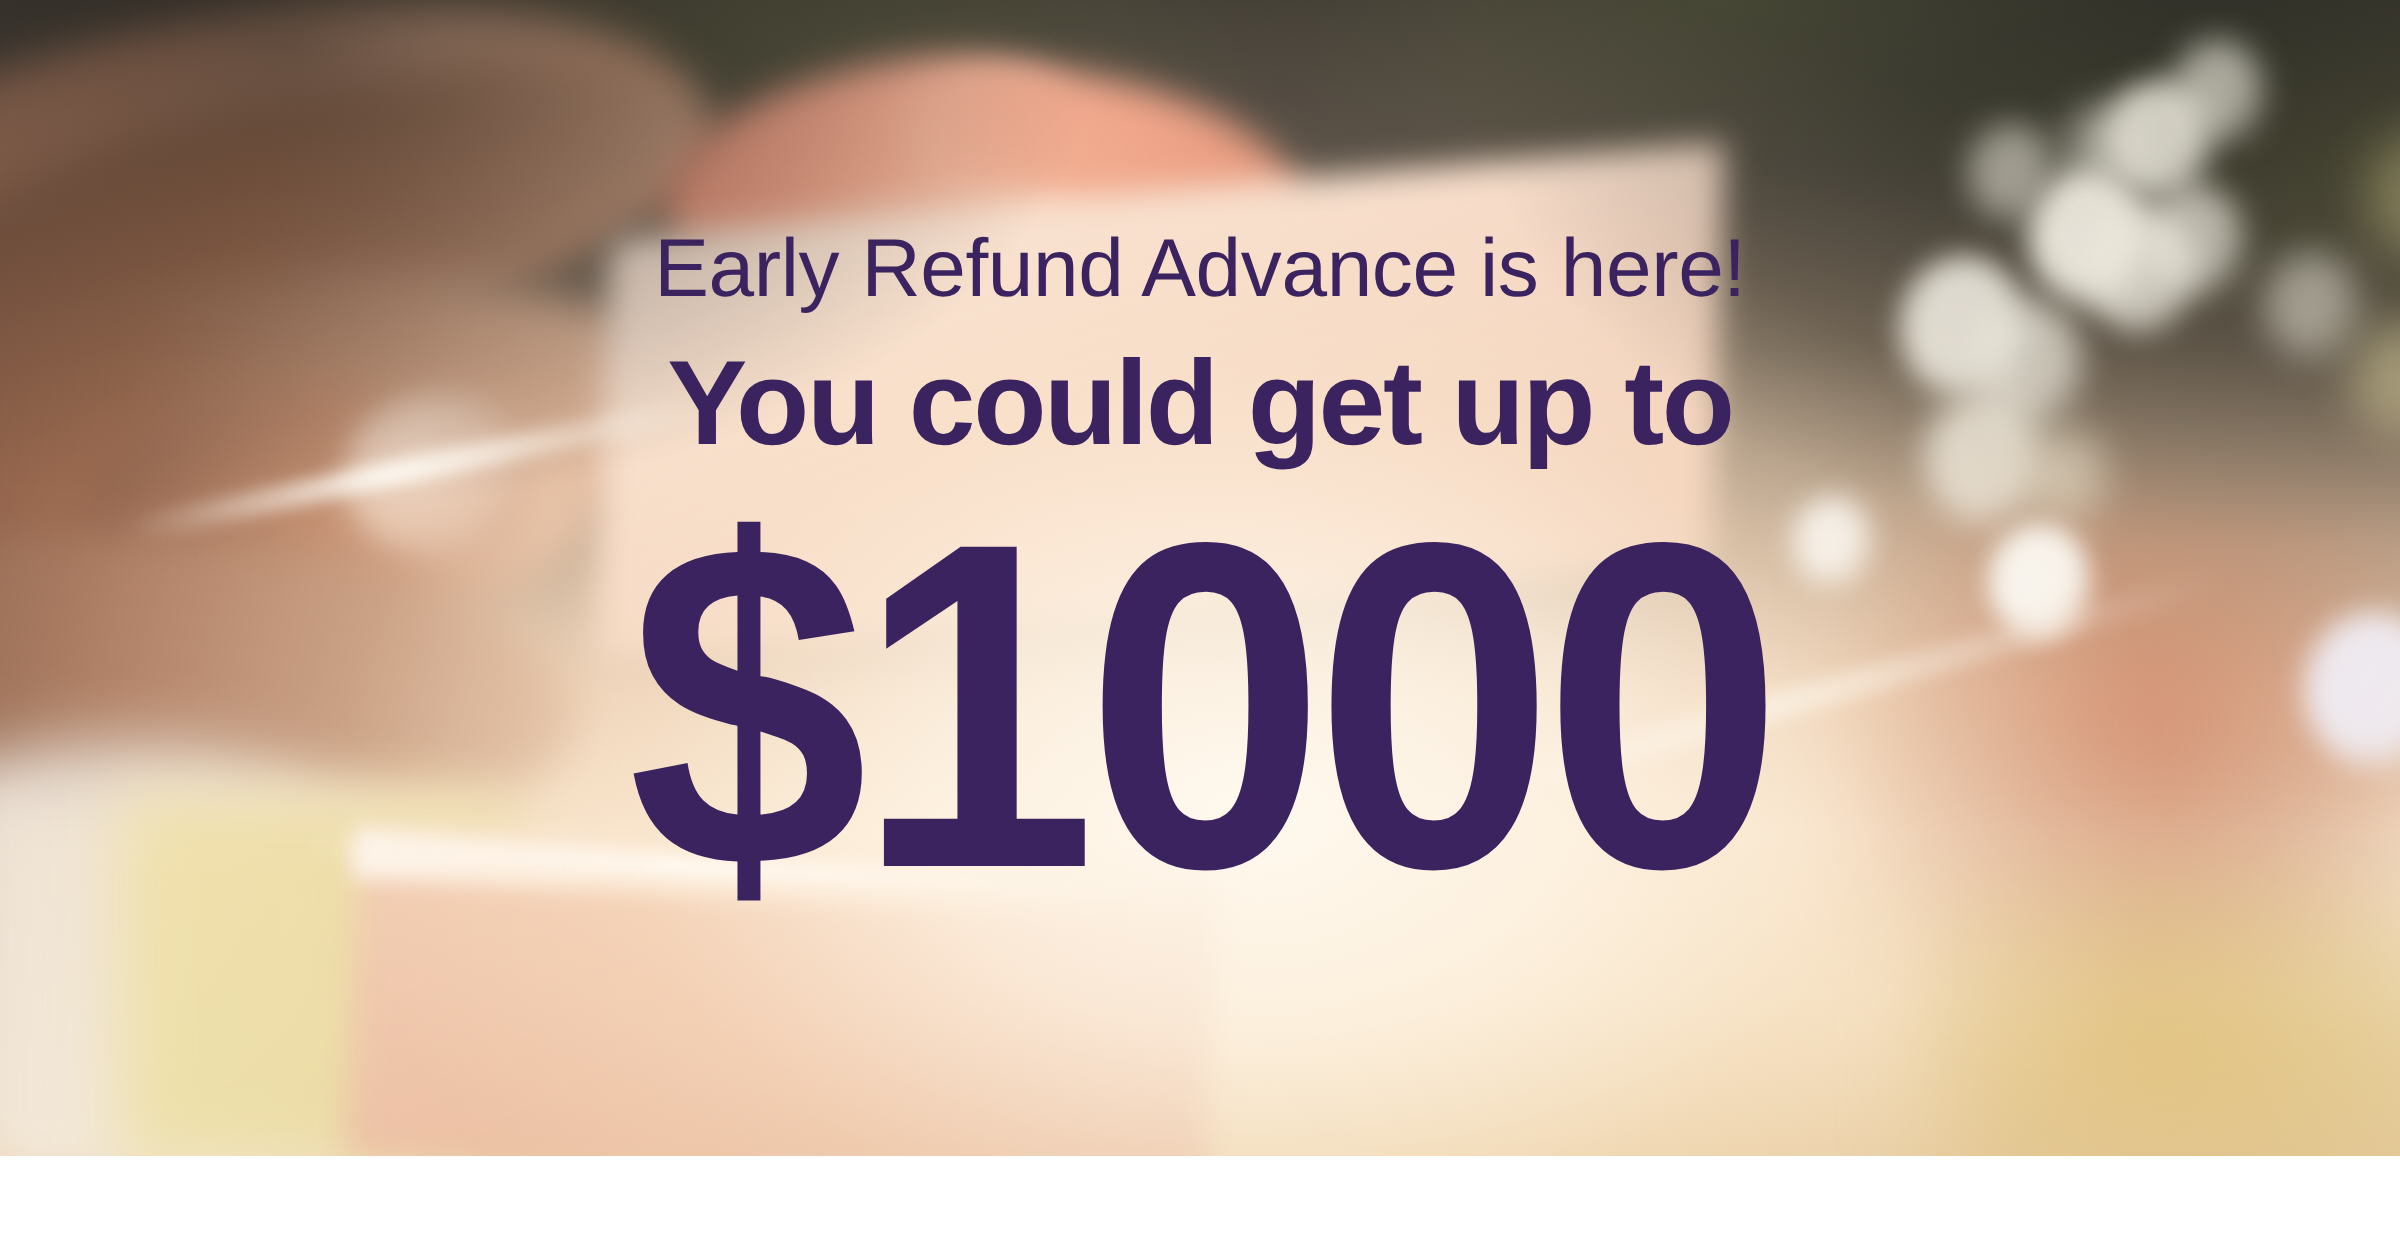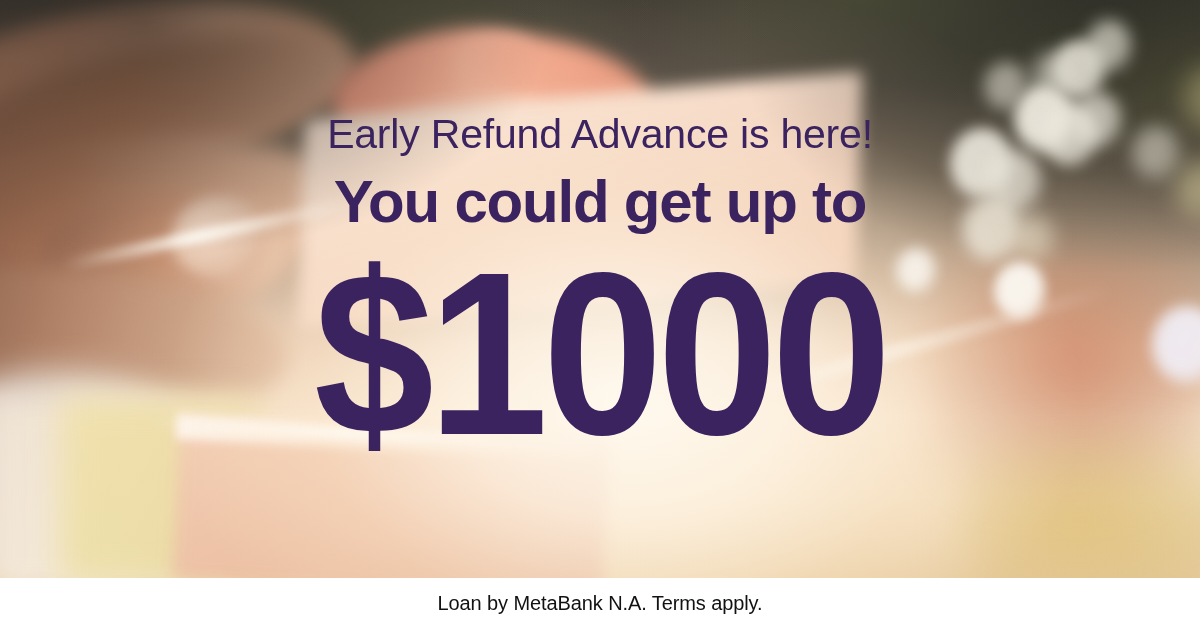--- a/index.html
+++ b/index.html
@@ -370,17 +370,14 @@
 
   <div id="copy">
     <div class="line" id="eyebrow">Early Refund Advance is here!</div>
 
     <div class="line" id="subhead">You could get up to</div>
 
     <div class="line" id="amount">$1000</div>
 
   </div>
 
-  <div id="footer">
-    <div id="disclaimer">Loan by MetaBank N.A. Terms apply.</div>
-  </div>
 
 </div>
 
 </body></html>

